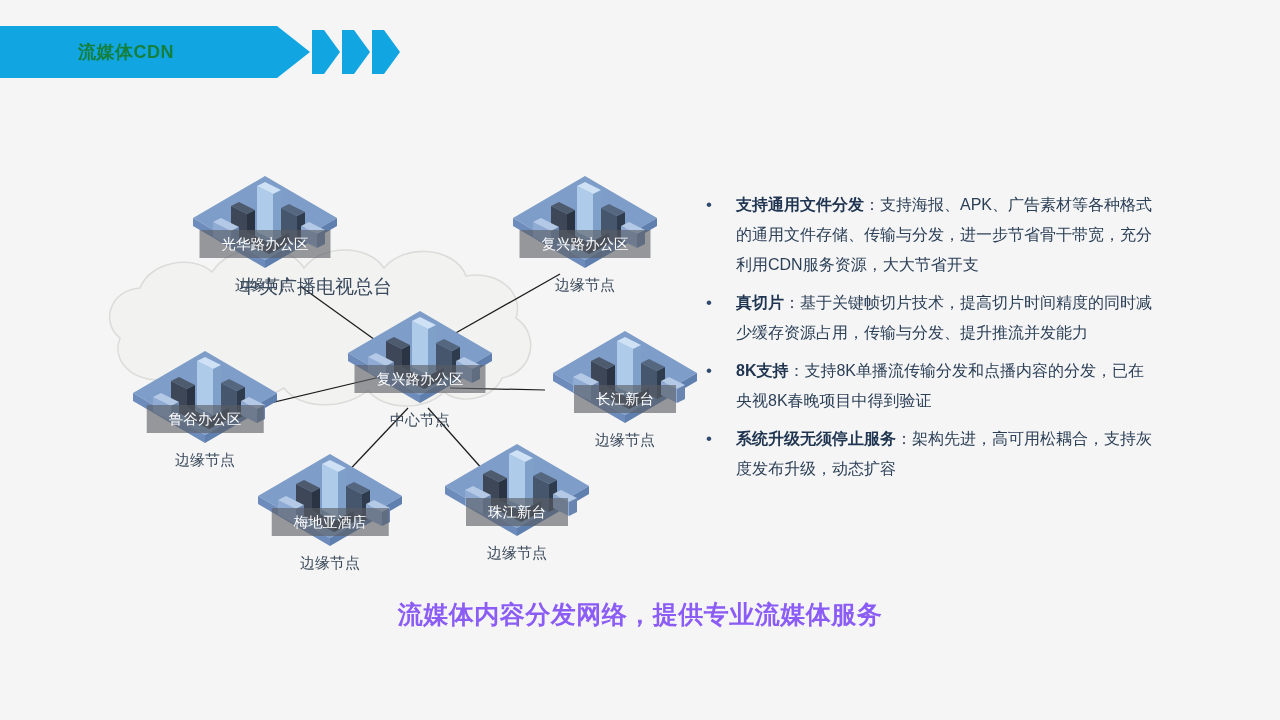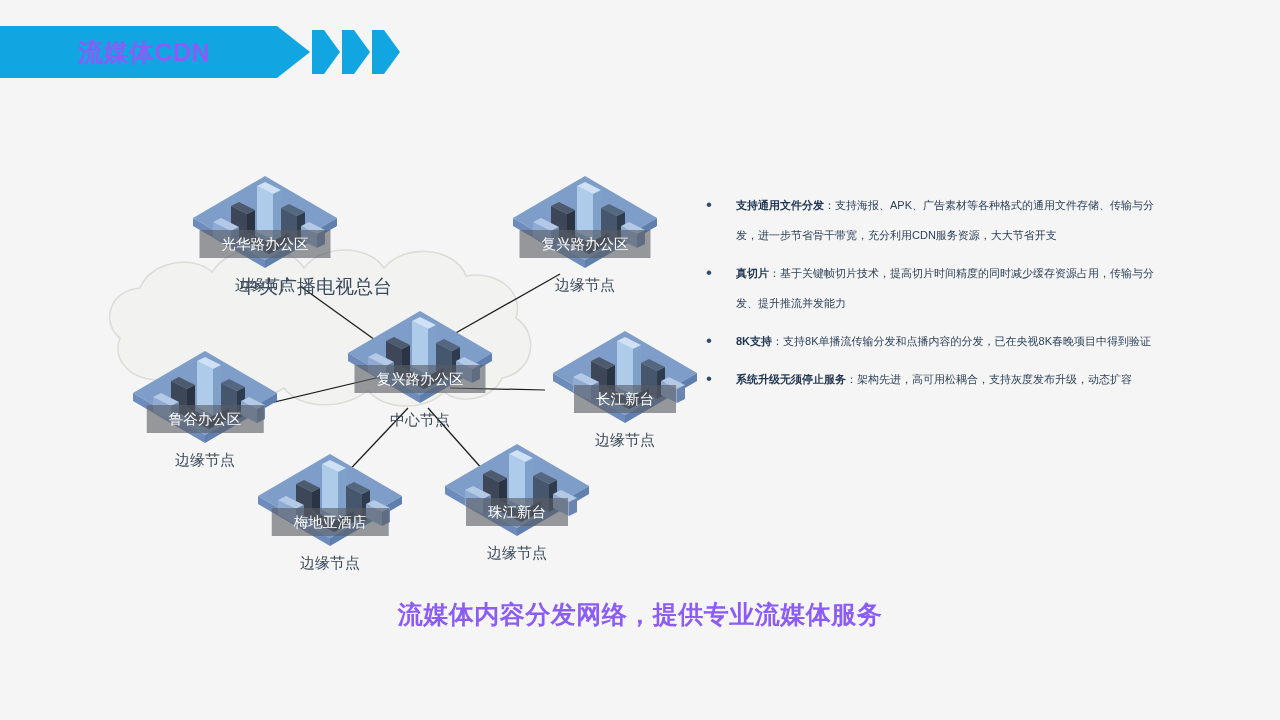--- a/index.html
+++ b/index.html
@@ -30,22 +30,22 @@
     width: 310px;
     height: 52px;
     background: #11a5e2;
     clip-path: polygon(0 0, 277px 0, 310px 50%, 277px 100%, 0 100%);
   }
   #banner-title {
     position: absolute;
     left: 78px;
     top: 50%;
     transform: translateY(-50%);
-    color: #8b5cf6;
-    font-size: 25px;
+    color: #15803d;
+    font-size: 18px;
     font-weight: bold;
     letter-spacing: 0.5px;
     white-space: nowrap;
     z-index: 3;
   }
   .banner-chevron {
     position: absolute;
     top: 4px;
     width: 28px;
     height: 44px;
@@ -130,21 +130,21 @@
     width: 30px;
     color: #2f4a6d;
     font-size: 17px;
     line-height: 30px;
     text-align: left;
     padding-left: 6px;
   }
   .bullet-text {
     flex: 1 1 auto;
     color: #2b3f57;
-    font-size: 11px;
+    font-size: 16px;
     line-height: 30px;
   }
   .bullet-term {
     font-weight: bold;
     color: #1f3450;
   }
 
   
   #caption {
     position: absolute;

